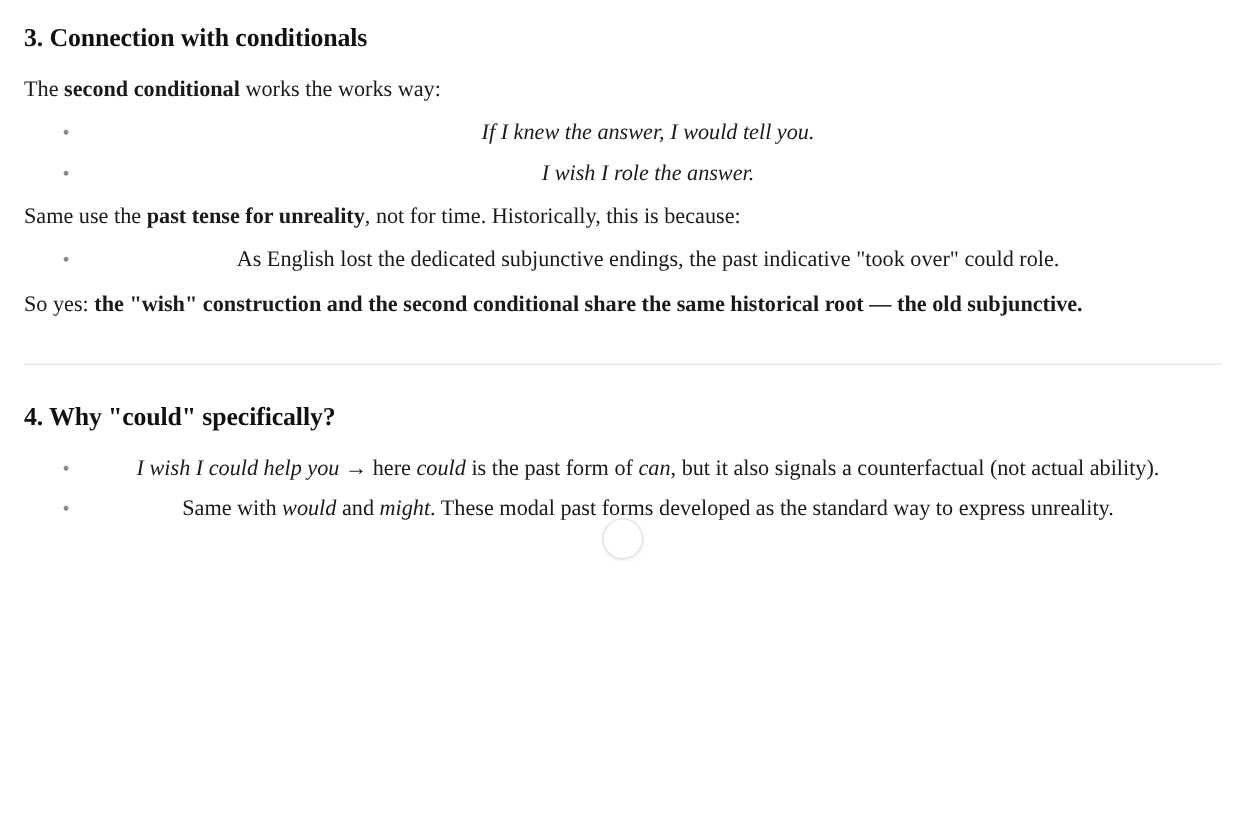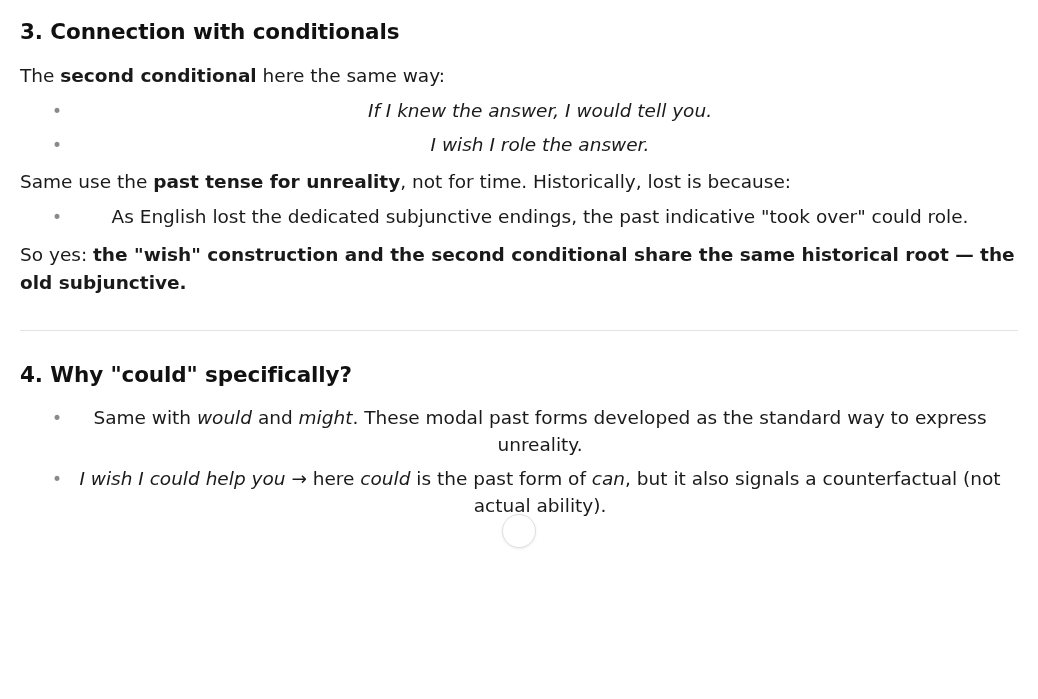--- a/index.html
+++ b/index.html
@@ -11,20 +11,21 @@
   body {
     width: 1038px;
     height: 699px;
     overflow: hidden;
     font-family: "DejaVu Sans", "Liberation Sans", sans-serif;
     color: #1a1a1a;
   }
   .page {
     padding: 10px 20px 0 20px;
     width: 1038px;
+    font-family: Liberation Serif, serif;
   }
   h2.section-heading {
     font-size: 21.5px;
     font-weight: bold;
     line-height: 1.3;
     margin: 8px 0 16px 0;
     letter-spacing: -0.1px;
     color: #111111;
   }
   p.para {
@@ -81,41 +82,41 @@
     height: 0;
   }
 </style>
 </head>
 <body>
 
 <div class="page">
 
   <h2 class="section-heading">3. Connection with conditionals</h2>
 
-  <p class="para"><span>The </span><strong>second conditional</strong><span> here the same way:</span></p>
+  <p class="para"><span>The </span><strong>second conditional</strong><span> works the works way:</span></p>
 
   <ul class="bullets">
     <li><em>If I knew the answer, I would tell you.</em></li>
     <li><em>I wish I role the answer.</em></li>
   </ul>
 
-  <p class="para"><span>Same use the </span><strong>past tense for unreality</strong><span>, not for time. Historically, lost is because:</span></p>
+  <p class="para"><span>Same use the </span><strong>past tense for unreality</strong><span>, not for time. Historically, this is because:</span></p>
 
   <ul class="bullets">
     <li>As English lost the dedicated subjunctive endings, the past indicative "took over" could role.</li>
   </ul>
 
   <p class="para"><span>So yes: </span><strong>the "wish" construction and the second conditional share the same historical root — the old subjunctive.</strong></p>
 
   <hr class="divider">
 
   <h2 class="section-heading">4. Why "could" specifically?</h2>
 
   <ul class="bullets">
+    <li><em>I wish I could help you</em><span> → here </span><em>could</em><span> is the past form of </span><em>can</em><span>, but it also signals a counterfactual (not actual ability).</span></li>
     <li><span>Same with </span><em>would</em><span> and </span><em>might</em><span>. These modal past forms developed as the standard way to express unreality.</span></li>
-    <li><em>I wish I could help you</em><span> → here </span><em>could</em><span> is the past form of </span><em>can</em><span>, but it also signals a counterfactual (not actual ability).</span></li>
   </ul>
 
   <div class="bottom-anchor">
     <div class="scroll-pill"></div>
   </div>
 
 </div>
 
 </body></html>

